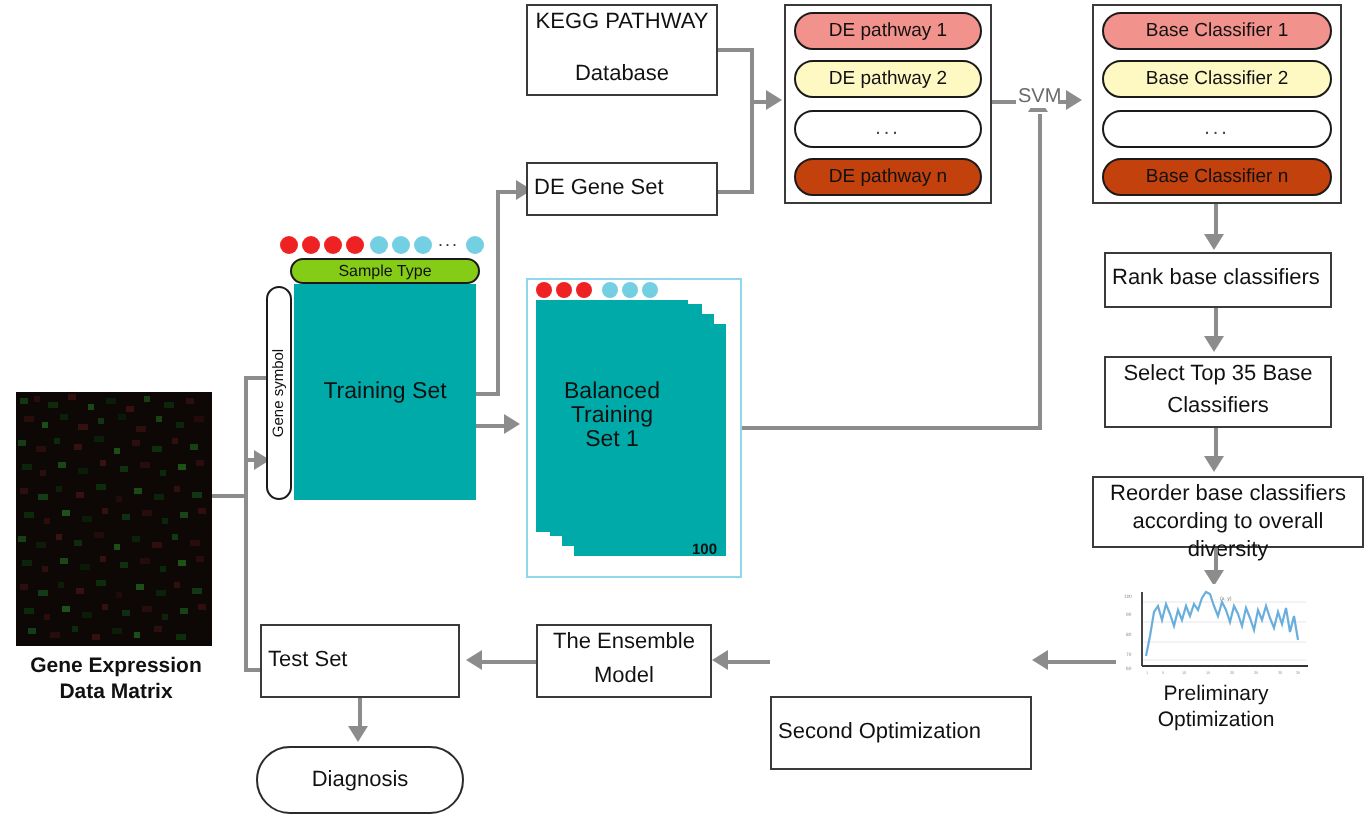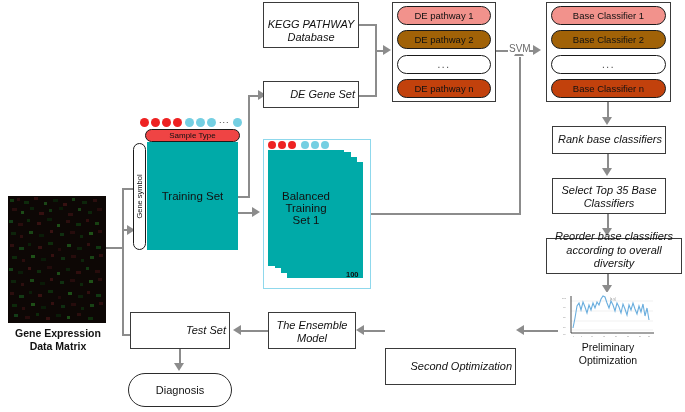--- a/index.html
+++ b/index.html
@@ -5,25 +5,24 @@
   html,body{margin:0;padding:0;background:#ffffff;}
   body{font-family:"Liberation Sans", sans-serif;}
   #canvas{position:relative;width:685px;height:412px;background:#fff;overflow:hidden;}
 
   .abs{position:absolute;box-sizing:border-box;}
 
   
   .box{
     border:1.6px solid #3a3a3a;
     background:#fff;
-    display:flex;align-items:center;justify-content:flex-end;
+    display:flex;align-items:center;justify-content:space-between;
     text-align:center;
     font-size:11px;color:#111;line-height:1.22;
     padding:2px 3px;
-    font-style:italic;
   }
   .box.two-line{line-height:1.25;}
 
   .stadium{
     border:1.6px solid #2b2b2b;
     background:#fff;border-radius:999px;
     display:flex;align-items:center;justify-content:center;
     font-size:11px;color:#111;
   }
 
@@ -33,38 +32,38 @@
     display:flex;flex-direction:column;justify-content:space-between;
     padding:3px 4px;
   }
   .pill{
     border:1.3px solid #1a1a1a;border-radius:999px;
     display:flex;align-items:center;justify-content:center;
     font-size:9.5px;color:#111;height:17px;
     white-space:nowrap;
   }
   .pill.p1{background:#f2928c;}
-  .pill.p2{background:#a16207;}
+  .pill.p2{background:#fef9c3;}
   .pill.p3{background:#ffffff;}
   .pill.p4{background:#c2410c;}
   .pill.dots{letter-spacing:1.5px;color:#444;font-size:10px;}
 
   
   .teal{background:#00aaa8;}
   .trainset{
     display:flex;align-items:center;justify-content:center;
     font-size:11.5px;color:#111;text-align:center;
   }
 
   .dot{border-radius:50%;position:absolute;}
   .dot.red{background:#ee2222;}
   .dot.blue{background:#74cfe2;}
 
   .sampletype{
-    position:absolute;border:1.3px solid #1a1a1a;border-radius:999px;background:#ef4444;
+    position:absolute;border:1.3px solid #1a1a1a;border-radius:999px;background:#84cc16;
     display:flex;align-items:center;justify-content:center;
     font-size:8px;color:#111;
   }
 
   .genesymbol{
     position:absolute;border:1.3px solid #1a1a1a;border-radius:999px;background:#fff;
     display:flex;align-items:center;justify-content:center;
   }
   .genesymbol span{
     transform:rotate(-90deg);white-space:nowrap;font-size:7.5px;color:#111;

